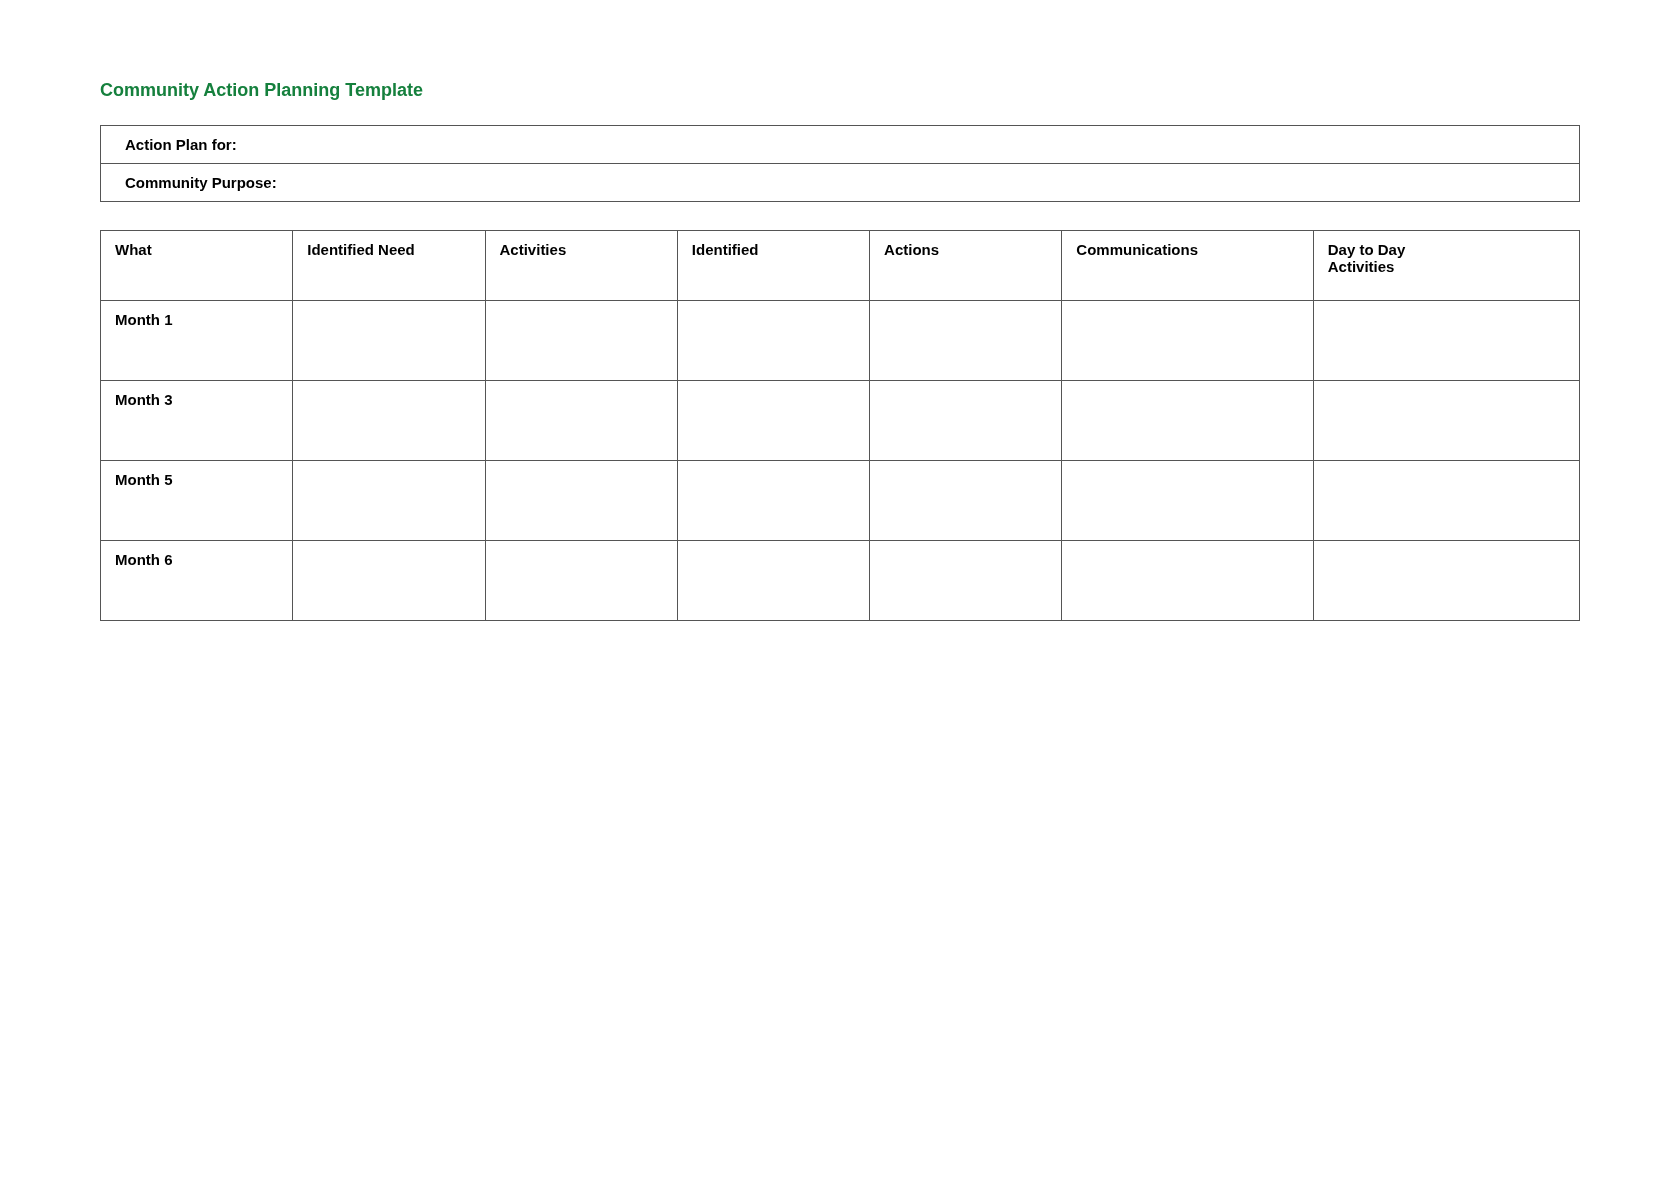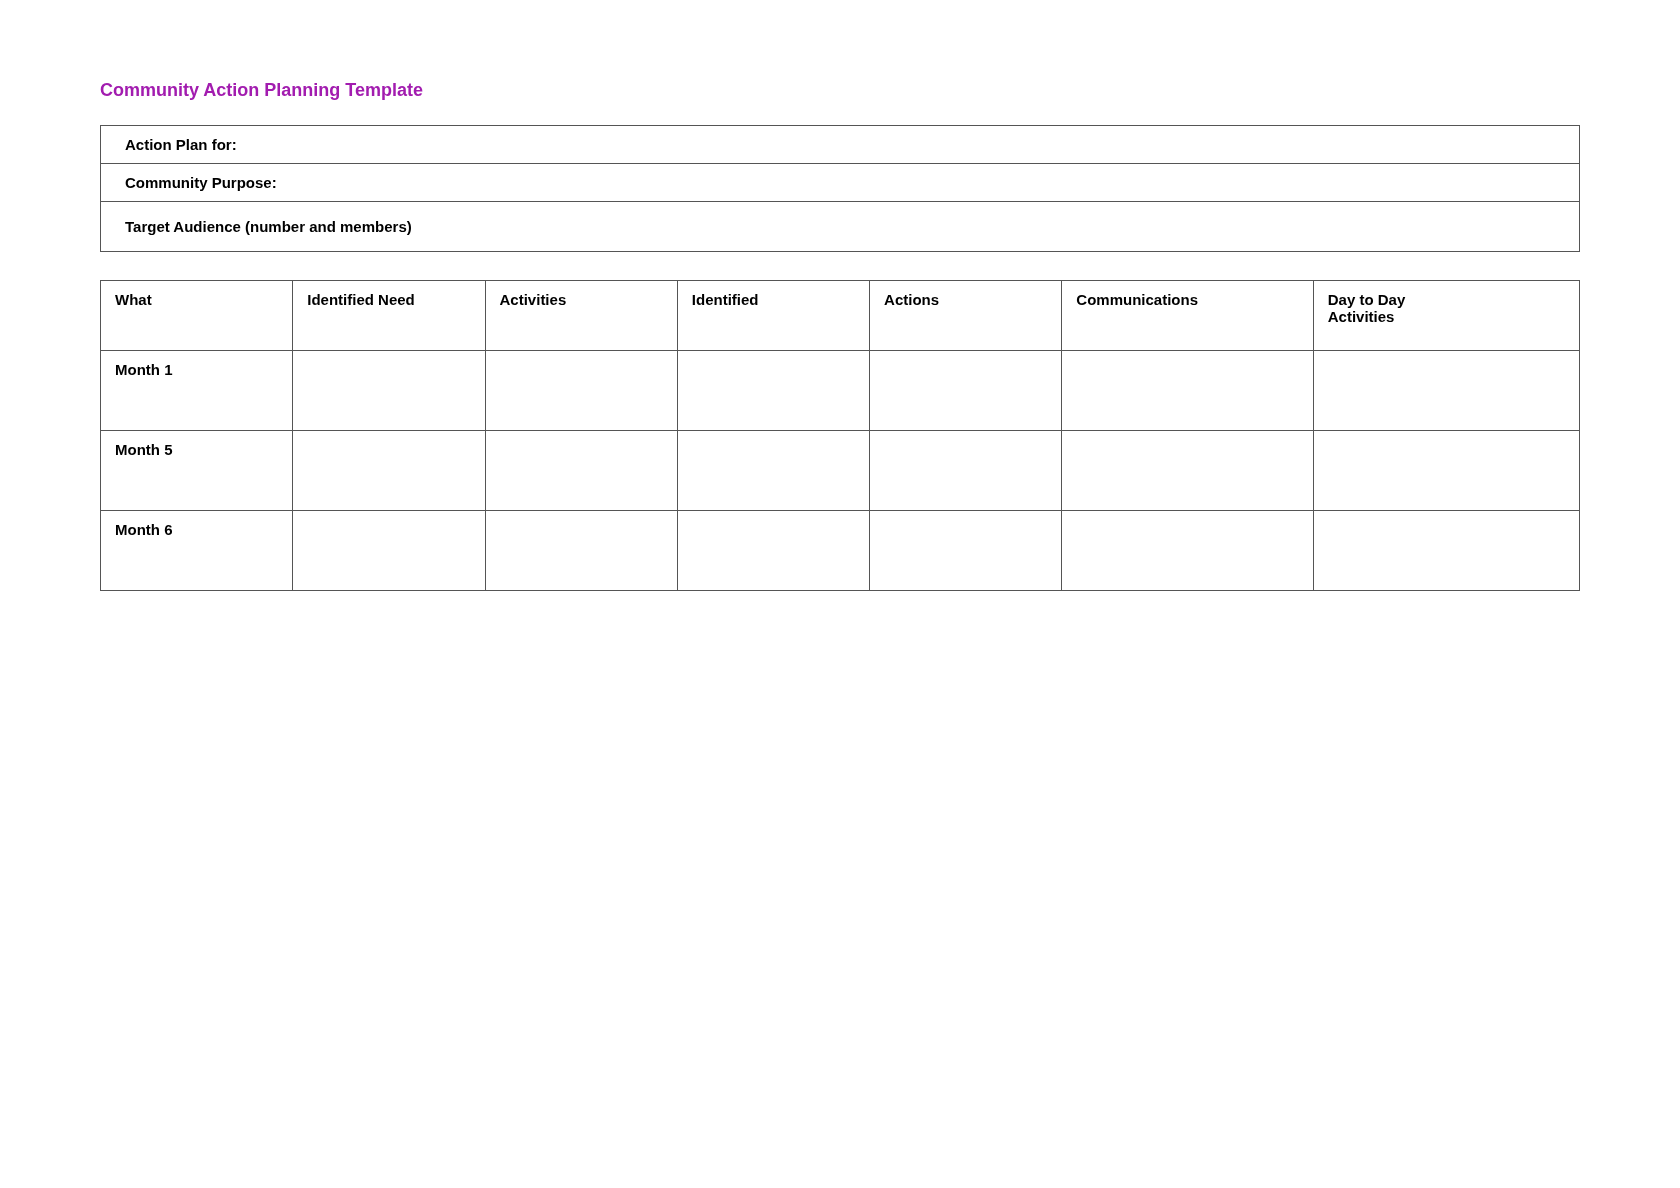--- a/index.html
+++ b/index.html
@@ -13,21 +13,21 @@
       font-family: Arial, sans-serif;
       width: 1680px;
       min-height: 1188px;
       padding: 80px 100px;
     }
 
     .page-title {
       font-size: 18px;
       font-weight: 900;
       margin-bottom: 24px;
-      color: #a21caf;
+      color: #15803d;
     }
 
     .info-table {
       width: 100%;
       border-collapse: collapse;
       margin-bottom: 24px;
       border: 1px solid #555;
     }
 
     .info-table td {
@@ -102,41 +102,47 @@
 <div class="page-title">Community Action Planning Template</div>
 
 <table class="info-table">
   <tbody>
       <tr class="double-row">
     <td>Action Plan for:</td>
   </tr>
   <tr class="double-row">
     <td>Community Purpose:</td>
   </tr>
-  <tr class="target-row">
-    <td>Target Audience (number and members)</td>
-  </tr>
 </tbody>
   </table>
 
 <table class="main-table">
   <thead>
     <tr class="header-row">
       <th class="col-what">What</th>
       <th class="col-identified">Identified Need</th>
       <th class="col-activities">Activities</th>
       <th class="col-responsible">Identified</th>
       <th class="col-actions">Actions</th>
       <th class="col-communications">Communications</th>
       <th class="col-daytodday th-day-to-day"><span>Day to Day</span><br><span>Activities</span></th>
     </tr>
   </thead>
   <tbody>
     <tr class="data-row">
       <td>Month 1</td>
+      <td></td>
+      <td></td>
+      <td></td>
+      <td></td>
+      <td></td>
+      <td></td>
+    </tr>
+    <tr class="data-row">
+      <td>Month 3</td>
       <td></td>
       <td></td>
       <td></td>
       <td></td>
       <td></td>
       <td></td>
     </tr>
     <tr class="data-row">
       <td>Month 5</td>
       <td></td>

